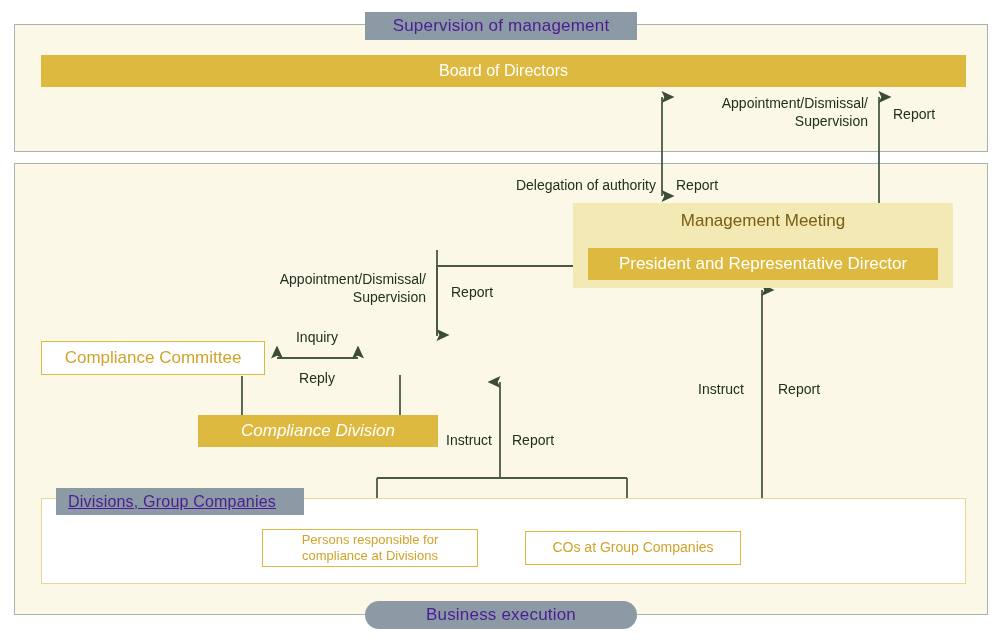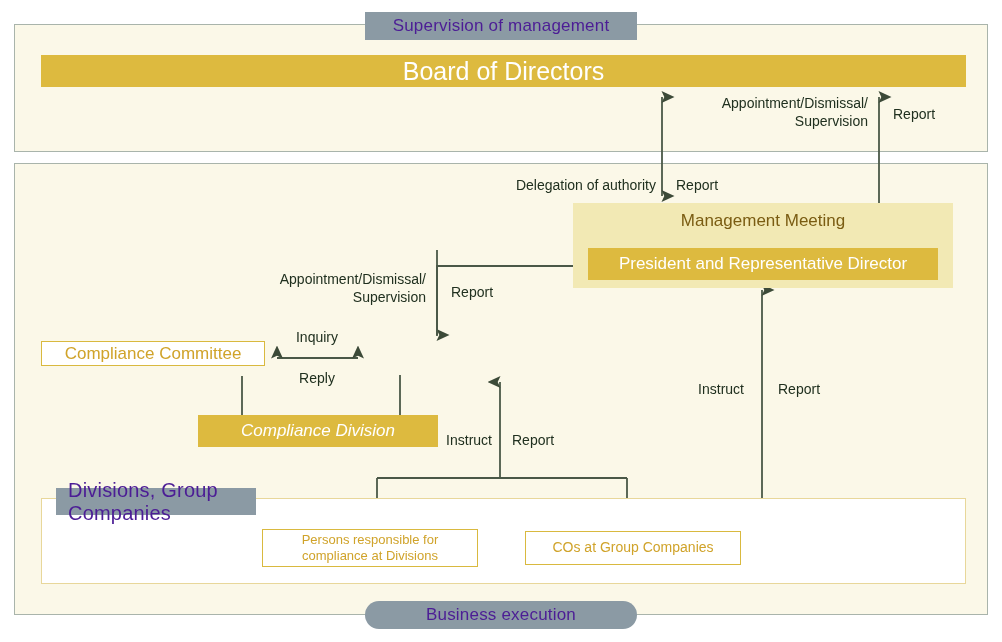--- a/index.html
+++ b/index.html
@@ -18,50 +18,50 @@
   #panel-business{left:14px;top:163px;width:974px;height:452px;}
 
   
   .banner{
     position:absolute;background:#8b9aa4;color:#4c1d95;
     display:flex;align-items:center;justify-content:center;
     font-size:17px;letter-spacing:.2px;box-sizing:border-box;
   }
   #banner-supervision{left:365px;top:12px;width:272px;height:28px;}
   #banner-business{left:365px;top:601px;width:272px;height:28px;border-radius:14px;}
-  #banner-divisions{left:56px;top:488px;width:200px;height:27px;justify-content:flex-start;padding-left:12px;font-size:20px;}
+  #banner-divisions{left:56px;top:488px;width:248px;height:27px;justify-content:flex-start;padding-left:12px;font-size:16px;text-decoration:underline;}
 
   
   .goldbar{
     position:absolute;background:#ddba3f;color:#ffffff;
     display:flex;align-items:center;justify-content:center;
     font-size:18px;box-sizing:border-box;
   }
-  #box-board{left:41px;top:55px;width:925px;height:32px;font-size:25px;}
+  #box-board{left:41px;top:55px;width:925px;height:32px;font-size:16px;}
   #box-president{left:588px;top:248px;width:350px;height:32px;font-size:17px;}
   #box-cco{left:366px;top:342px;width:270px;height:32px;font-size:17px;}
   #box-compliance-division{left:198px;top:415px;width:240px;height:32px;font-size:17px;font-style:italic;}
 
   
   #box-management-meeting{
     position:absolute;left:573px;top:203px;width:380px;height:85px;
     background:#f2e9b4;box-sizing:border-box;
   }
   #label-management-meeting{
     position:absolute;left:0;top:8px;width:380px;text-align:center;
     color:#7a5c12;font-size:17px;
   }
 
   
   .outlined{
     position:absolute;background:#ffffff;border:1px solid #d9b93f;color:#d0a32a;
     display:flex;align-items:center;justify-content:center;text-align:center;
     box-sizing:border-box;line-height:1.25;
   }
-  #box-compliance-committee{left:41px;top:341px;width:224px;height:25px;font-size:17px;}
+  #box-compliance-committee{left:41px;top:341px;width:224px;height:34px;font-size:17px;}
   #box-persons-responsible{left:262px;top:529px;width:216px;height:38px;font-size:13px;}
   #box-cos-group{left:525px;top:531px;width:216px;height:34px;font-size:14px;}
 
   
   #box-divisions-area{
     position:absolute;left:41px;top:498px;width:925px;height:86px;
     background:#ffffff;border:1px solid #e8d79a;box-sizing:border-box;
   }
 
   

